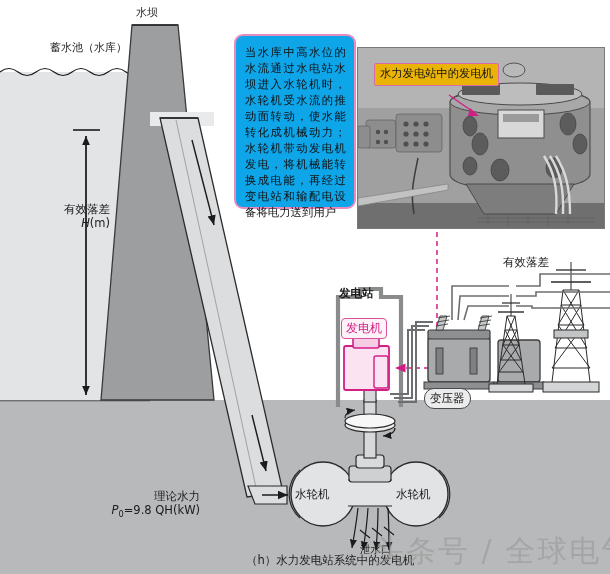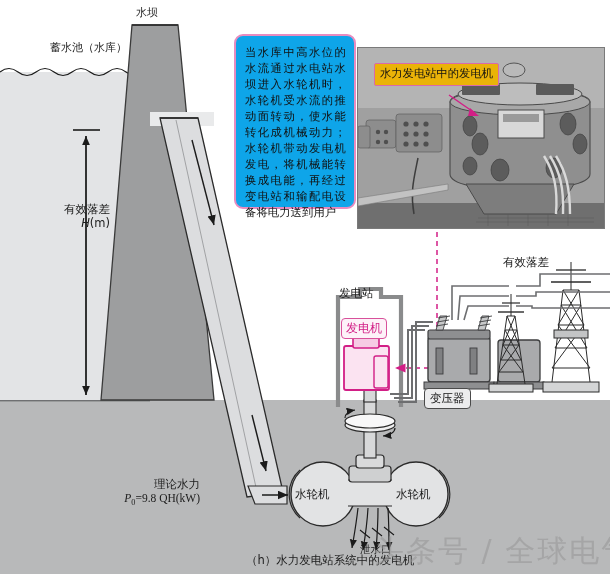--- a/index.html
+++ b/index.html
@@ -58,21 +58,21 @@
     line-height:1.3;
     color:#111;
     text-align:left;
   }
 
   
   .boxlbl{
     position:absolute;
     background:#ececed;
     border:1.3px solid #4a4a4a;
-    border-radius:4px;
+    border-radius:10px;
     padding:2px 5px;
     font-size:11.5px;
     color:#111;
     white-space:nowrap;
   }
   .pinkbox{
     position:absolute;
     background:#fdf2f8;
     border:1.4px solid #d8519b;
     border-radius:4px;
@@ -329,34 +329,34 @@
   <div class="lbl lbl-13" style="left:136px;top:6px;">水坝</div>
 
   <div class="lbl lbl-12 center" style="left:40px;top:202px;width:70px;">
     <div>有效落差</div>
     <div>
       <span class="italic">H</span><span>(m)</span>
     </div>
   </div>
 
 
-  <div class="lbl lbl-12 center" style="left:68px;top:477px;width:132px;font-family:Liberation Serif, serif;">
+  <div class="lbl lbl-12 center" style="left:68px;top:489px;width:132px;">
     <div>理论水力</div>
     <div>
       <span class="italic">P</span><sub>0</sub><span>=9.8 QH(kW)</span>
     </div>
   </div>
 
   <div class="lbl lbl-12" style="left:295px;top:487px;">水轮机</div>
 
   <div class="lbl lbl-12" style="left:396px;top:487px;">水轮机</div>
 
   <div class="lbl lbl-11" style="left:360px;top:543px;">泄水口</div>
 
-  <div class="lbl lbl-12" style="left:339px;top:286px;">发电站</div>
+  <div class="lbl lbl-12" style="left:339px;top:286px;font-weight:bold;">发电站</div>
 
   <div class="lbl lbl-12" style="left:503px;top:255px;">有效落差</div>
 
   <div class="pinkbox" style="left:341px;top:318px;">发电机</div>
 
   <div class="boxlbl" style="left:424px;top:388px;">变压器</div>
 
   <div class="lbl lbl-12" style="left:246px;top:553px;">（h）水力发电站系统中的发电机</div>
 
   <div class="watermark" style="left:374px;top:531px;">头条号 / 全球电气资源</div>

